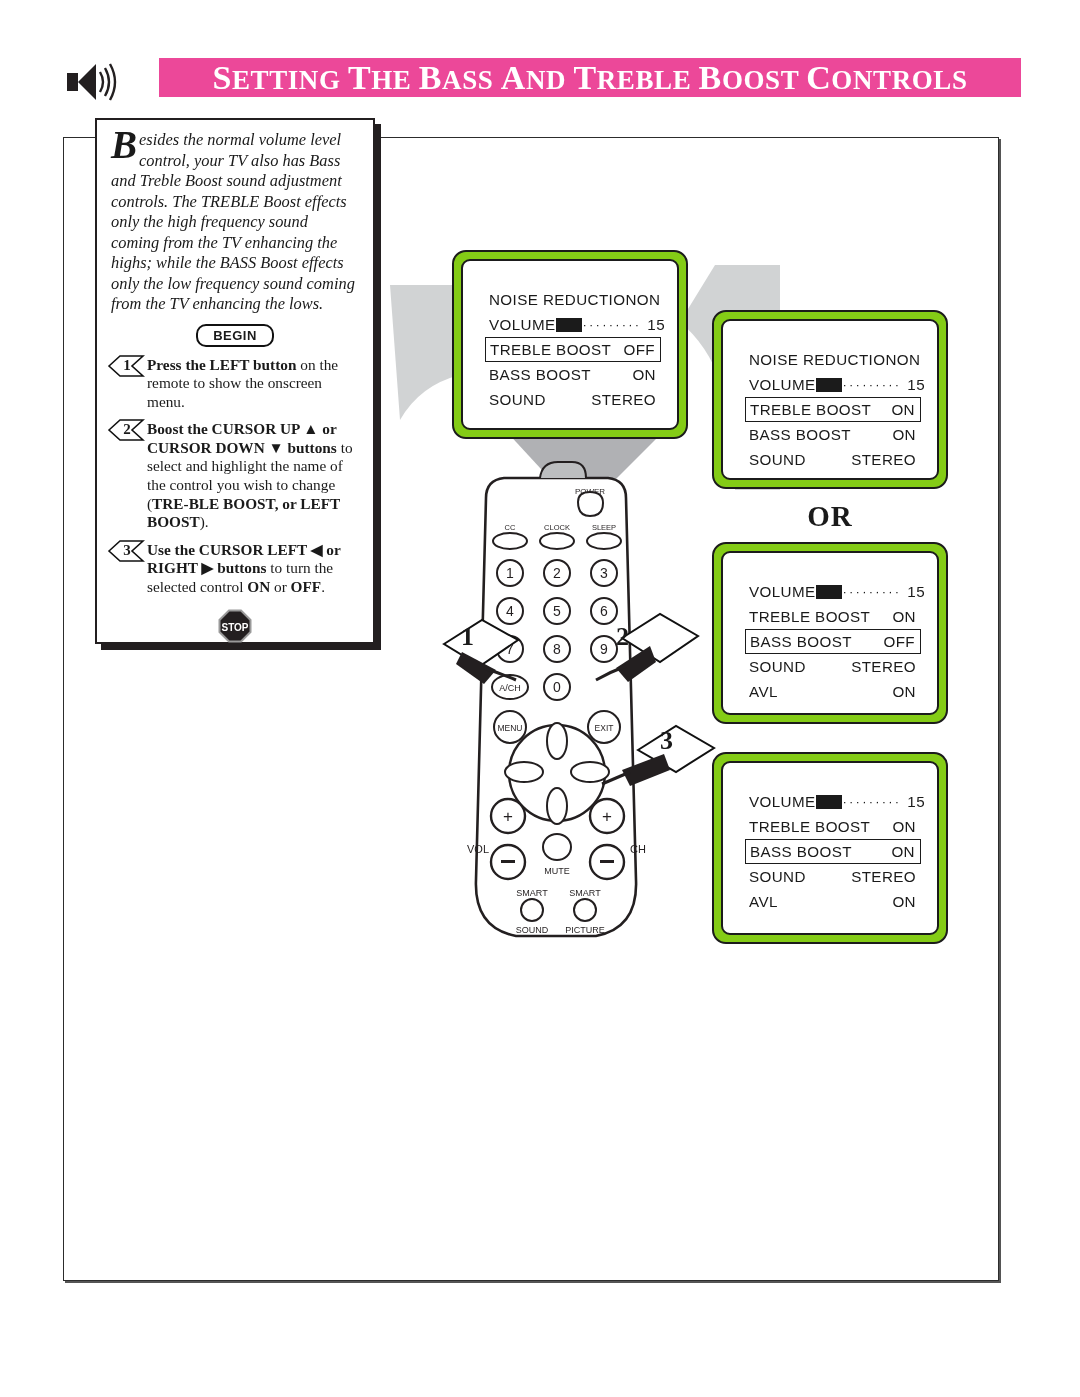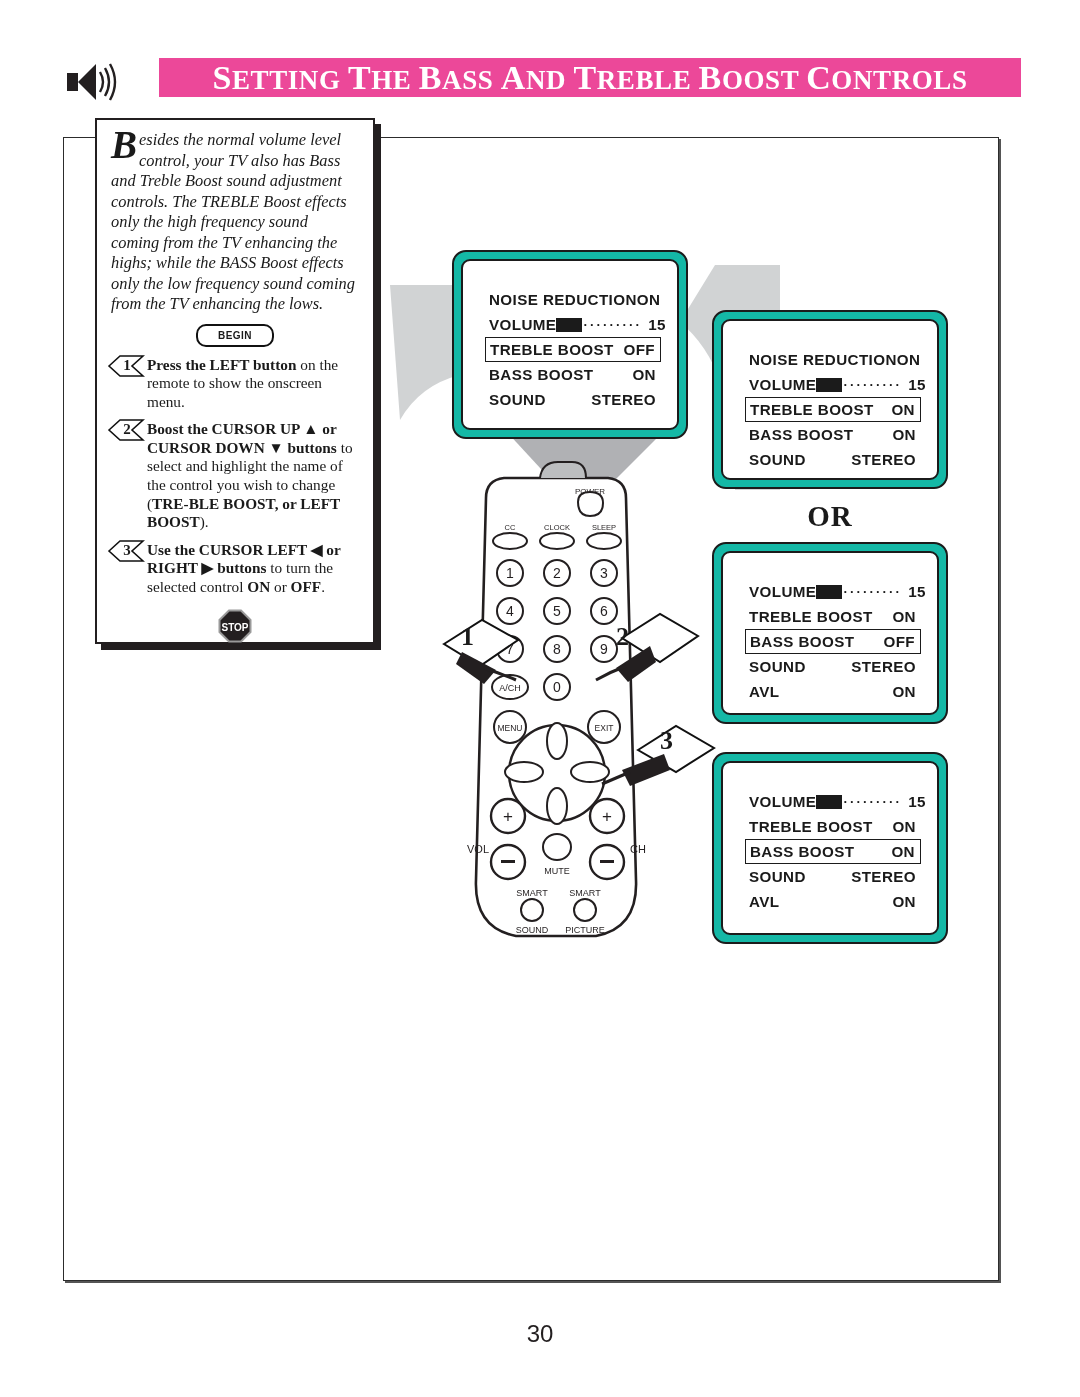--- a/index.html
+++ b/index.html
@@ -29,33 +29,33 @@
   .instr-inner{padding:10px 14px 0 14px;}
 
   .intro{font-family:"Liberation Serif",serif;font-style:italic;font-size:16.4px;
          line-height:20.5px;text-align:left;margin:0;}
   .dropcap{float:left;font-size:39px;line-height:33px;font-weight:bold;font-style:italic;
            padding:0 2px 0 0;margin-top:-2px;}
 
   .begin-badge{margin:9px auto 2px auto;width:74px;height:19px;
                border:2px solid #111;border-radius:10px;display:flex;align-items:center;
                justify-content:center;font-family:"Liberation Sans",sans-serif;
-               font-weight:bold;font-size:10px;letter-spacing:.5px;}
+               font-weight:bold;font-size:13px;letter-spacing:.5px;}
 
   .step{position:relative;padding-left:36px;margin-top:9px;
         font-family:"Liberation Serif",serif;font-size:15.3px;line-height:18.6px;}
   .step .num{position:absolute;left:-4px;top:-1px;width:38px;height:22px;}
   .step .num span{position:absolute;left:10px;top:1px;width:20px;text-align:center;
         font-weight:bold;font-size:15px;font-family:"Liberation Serif",serif;}
   .step b{font-weight:bold;}
 
   .stop-sign{margin:12px auto 0 auto;width:34px;height:34px;position:relative;}
 
   
-  .tv{position:absolute;background:#14b8a6;border:2.5px solid #1b1b1b;border-radius:14px;font-weight:bold;}
+  .tv{position:absolute;background:#84cc16;border:2.5px solid #1b1b1b;border-radius:14px;}
   .tv .inner{position:absolute;left:7px;top:7px;right:7px;bottom:7px;
              border:2px solid #1b1b1b;border-radius:9px;background:#fff;}
   .menu{position:absolute;left:22px;right:16px;top:26px;
         font-family:"Liberation Sans",sans-serif;font-size:15.2px;letter-spacing:.4px;}
   .mrow{display:flex;align-items:center;height:25px;padding:0 5px 0 4px;
         box-sizing:border-box;}
   .mrow .lab{flex:0 0 auto;}
   .mrow .spacer{flex:1 1 auto;}
   .mrow .val{flex:0 0 auto;text-align:right;}
   .mrow.hl{border:1.6px solid #1b1b1b;}
@@ -404,15 +404,14 @@
   </svg>
   <div class="callout" style="left:616px;top:622px;">2</div>
 
   <svg style="position:absolute;left:598px;top:712px;" width="130" height="90">
     <polygon points="40,38 78,14 116,36 78,60" fill="#fff" stroke="#111" stroke-width="2"></polygon>
     <path d="M66,42 L24,58 L32,74 L72,58 Z" fill="#231f20"></path>
     <path d="M32,60 Q18,66 4,72" stroke="#231f20" stroke-width="3" fill="none"></path>
   </svg>
   <div class="callout" style="left:660px;top:726px;">3</div>
 
-  <div class="page-num">30</div>
 
 </div>
 
 </body></html>

